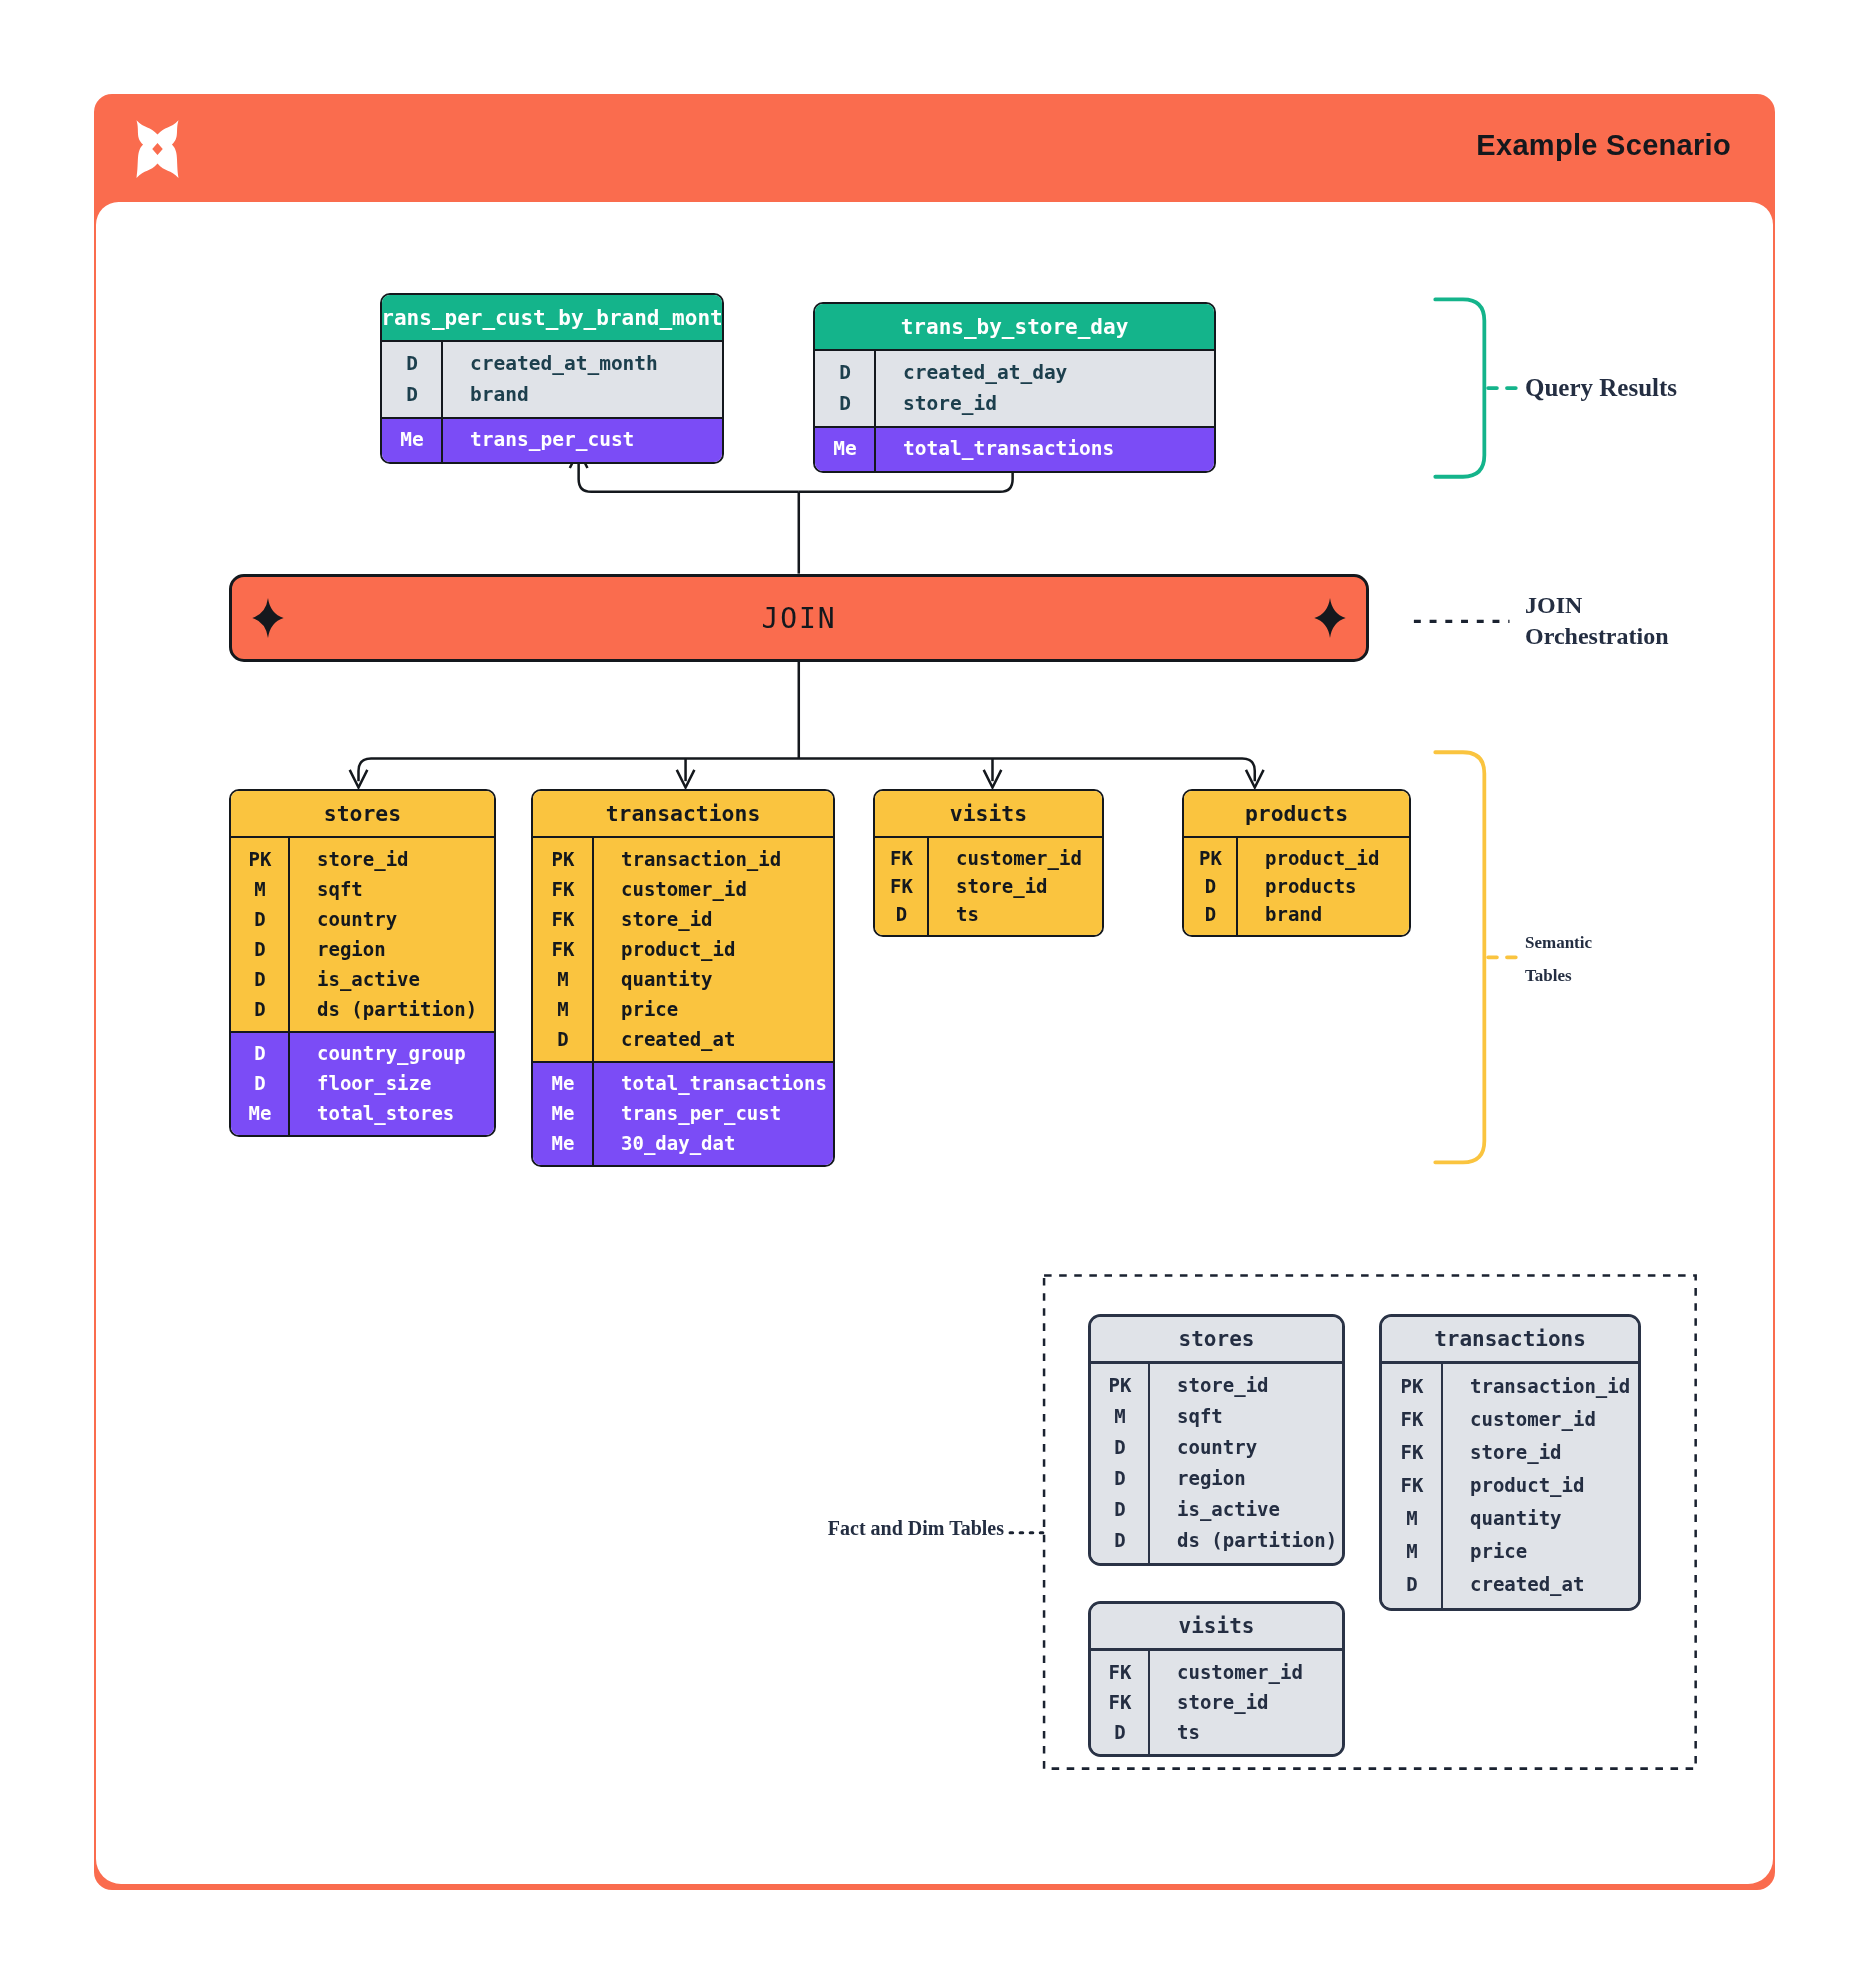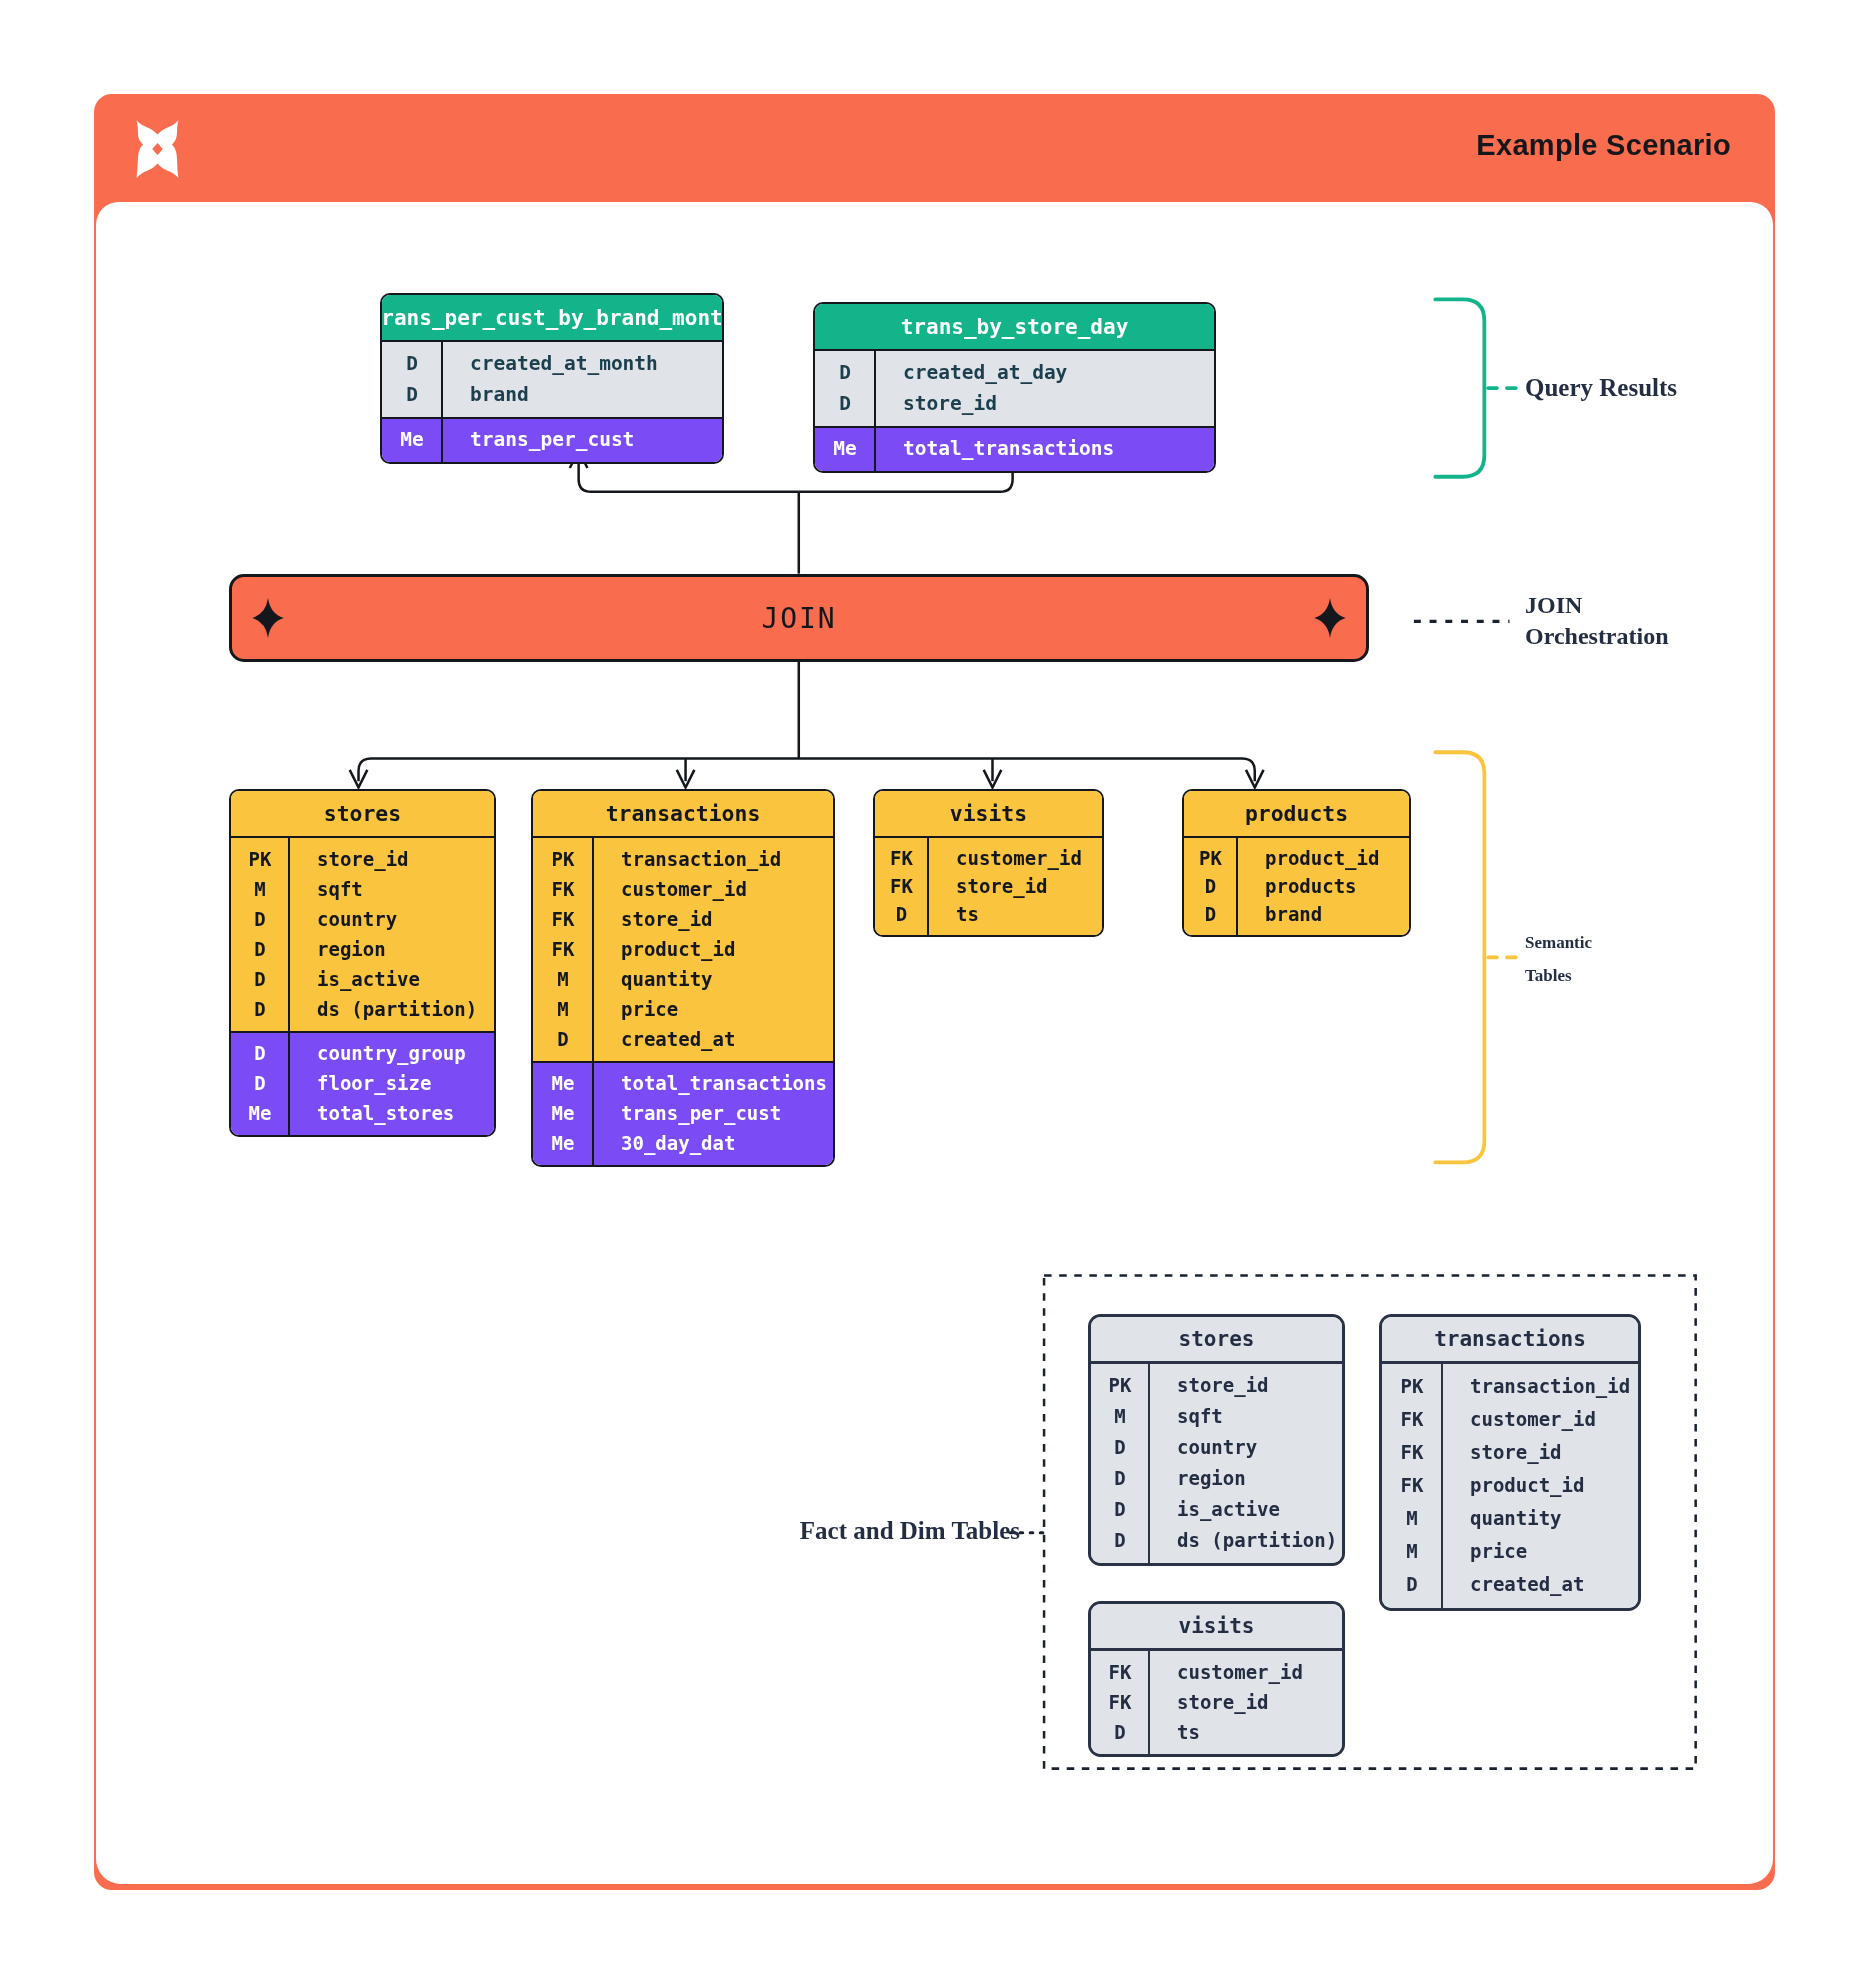--- a/index.html
+++ b/index.html
@@ -51,21 +51,21 @@
   .spark{position:absolute;top:50%;transform:translateY(-50%);width:34px;height:40px;}
   .spark.left{left:19px;}
   .spark.right{right:19px;}
 
   
   .ann{position:absolute;color:var(--c-ink);font-family:Liberation Serif, serif;
        font-weight:700;white-space:pre-line;}
   .ann-query-results{left:1525px;top:374px;font-size:25px;}
   .ann-join-orch{left:1525px;top:590px;font-size:24px;line-height:31px;}
   .ann-semantic{left:1525px;top:926px;font-size:17px;line-height:33px;}
-  .ann-factdim{left:746px;top:1517px;width:274px;text-align:right;font-size:25px;}
+  .ann-factdim{left:730px;top:1517px;width:274px;text-align:right;font-size:20px;}
 
   
   .legend{position:absolute;left:226px;top:1571px;}
   .legend-item{display:flex;align-items:center;height:34px;}
   .legend-swatch{width:22.6px;height:22.6px;flex:0 0 auto;}
   .legend-label{margin-left:17.6px;font:700 20px "DejaVu Sans Mono",monospace;color:var(--c-ink);}
 
   #overlay{position:absolute;left:0;top:0;pointer-events:none;}
 </style>
 </head>

